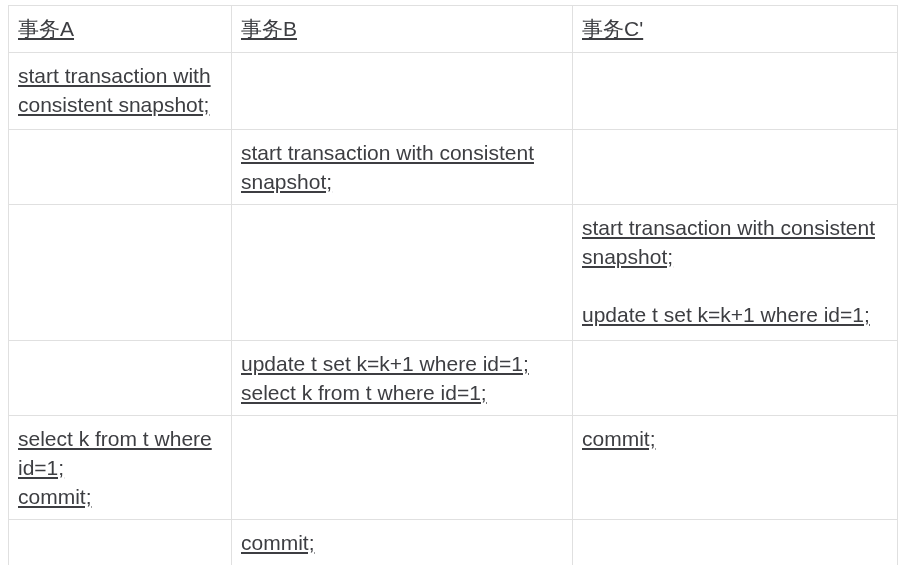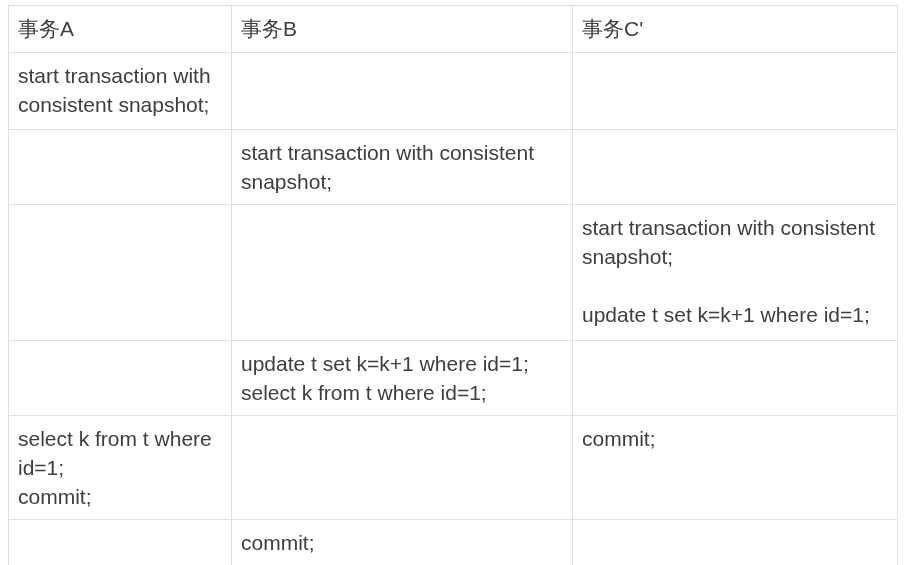--- a/index.html
+++ b/index.html
@@ -18,20 +18,21 @@
   }
   table.tx-table {
     position: absolute;
     left: 8px;
     top: 5px;
     width: 889px;
     table-layout: fixed;
     border-collapse: collapse;
     font-size: 21px;
     line-height: 29px;
+    text-decoration: underline;
   }
   col.col-a { width: 223px; }
   col.col-b { width: 341px; }
   col.col-c { width: 325px; }
   th, td {
     border: 1px solid var(--border-color);
     vertical-align: top;
     text-align: left;
     padding: 8px 8px 8px 9px;
     font-weight: normal;

